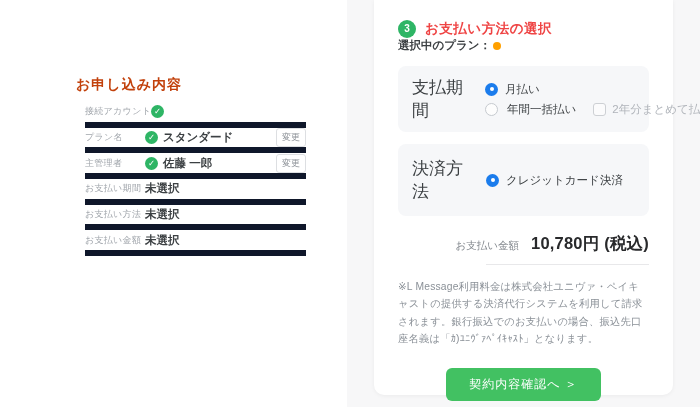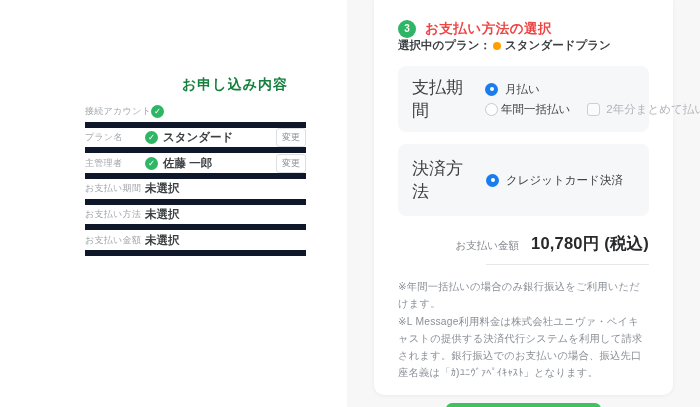--- a/index.html
+++ b/index.html
@@ -5,22 +5,22 @@
   * { margin:0; padding:0; box-sizing:border-box; }
   html,body { width:700px; height:407px; }
   body {
     font-family:"Liberation Sans","DejaVu Sans",sans-serif;
     background:#ffffff; color:#3c4043; overflow:hidden; position:relative;
   }
   .stage { position:absolute; inset:0; width:700px; height:407px; }
 
   
   .left-title {
-    position:absolute; left:68px; top:76px; width:220px;
-    text-align:right; font-size:14px; font-weight:600; color:#15803d;
+    position:absolute; left:76px; top:76px; width:220px;
+    text-align:left; font-size:14px; font-weight:600; color:#c2410c;
     letter-spacing:1px;
   }
   .rows { position:absolute; left:85px; top:102px; width:221px; }
   .row {
     display:flex; align-items:center; height:25.7px;
     border-bottom:6px solid #0f172a;
   }
   .rlabel { flex:0 0 60px; font-size:9px; color:#a0a5ab; letter-spacing:.3px; white-space:nowrap; }
   .rvalue { display:flex; align-items:center; gap:5px; font-size:11.5px; font-weight:600; color:#3c4043; white-space:nowrap; flex:1; }
   .check {
@@ -152,33 +152,32 @@
     <section class="card">
 
       <div class="step-head">
         <span class="step-badge">3</span>
         <h3 class="step-title">お支払い方法の選択</h3>
       </div>
 
       <div class="plan-line">
         <span>選択中のプラン：</span>
         <span class="plan-dot"></span>
-        <span>スタンダードプラン</span>
       </div>
 
       <div class="opt-box">
         <span class="opt-label">支払期間</span>
         <span class="vdiv"></span>
         <div class="opt-col">
           <label class="opt-row">
             <span class="radio checked"></span>
             <span>月払い</span>
           </label>
           <div class="opt-row">
-            <label class="opt-row" style="gap:3px;">
+            <label class="opt-row" style="gap:9px;">
               <span class="radio"></span>
               <span>年間一括払い</span>
             </label>
             <label class="cb-wrap">
               <span class="checkbox"></span>
               <span class="cb-label">2年分まとめて払い</span>
             </label>
           </div>
         </div>
       </div>
@@ -194,21 +193,20 @@
         </div>
       </div>
 
       <div class="amount-row">
         <span class="amt-label">お支払い金額</span>
         <span class="amt-value">10,780円 (税込)</span>
       </div>
       <div class="amount-divider"></div>
 
       <div class="notes">
-        <p>※年間一括払いの場合のみ銀行振込をご利用いただけます。</p>
         <p>※L Message利用料金は株式会社ユニヴァ・ペイキャストの提供する決済代行システムを利用して請求されます。銀行振込でのお支払いの場合、振込先口座名義は「ｶ)ﾕﾆｳﾞｧﾍﾟｲｷｬｽﾄ」となります。</p>
       </div>
 
       <button class="confirm-btn">契約内容確認へ ＞</button>
 
     </section>
   </div>
 
 </div>
 

